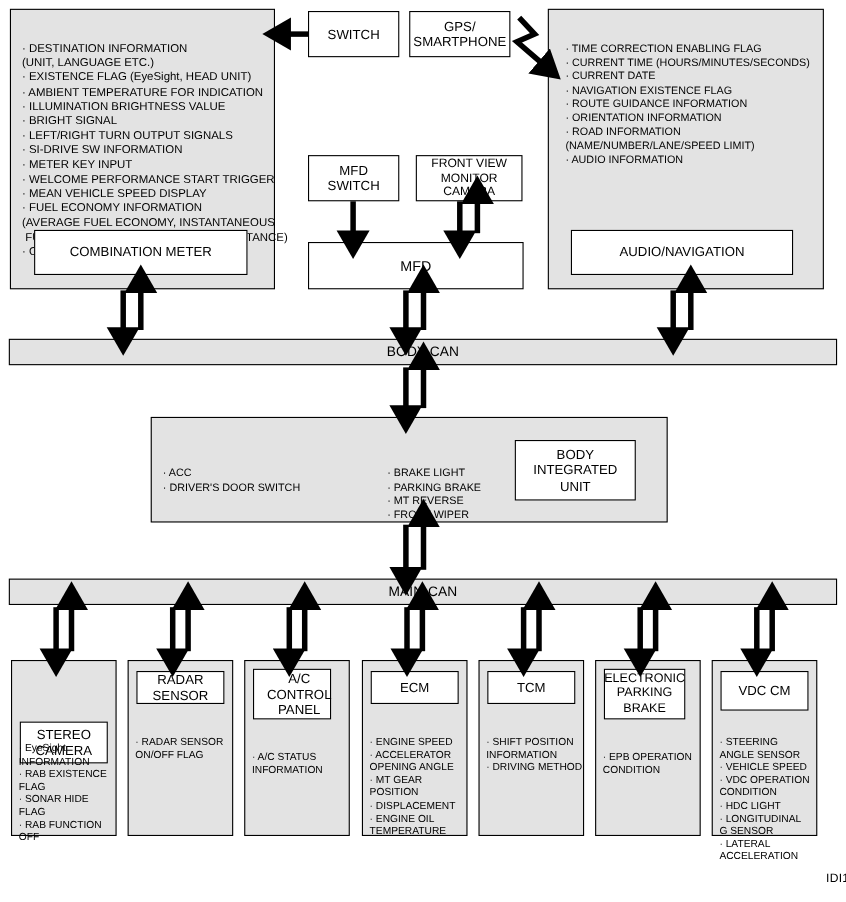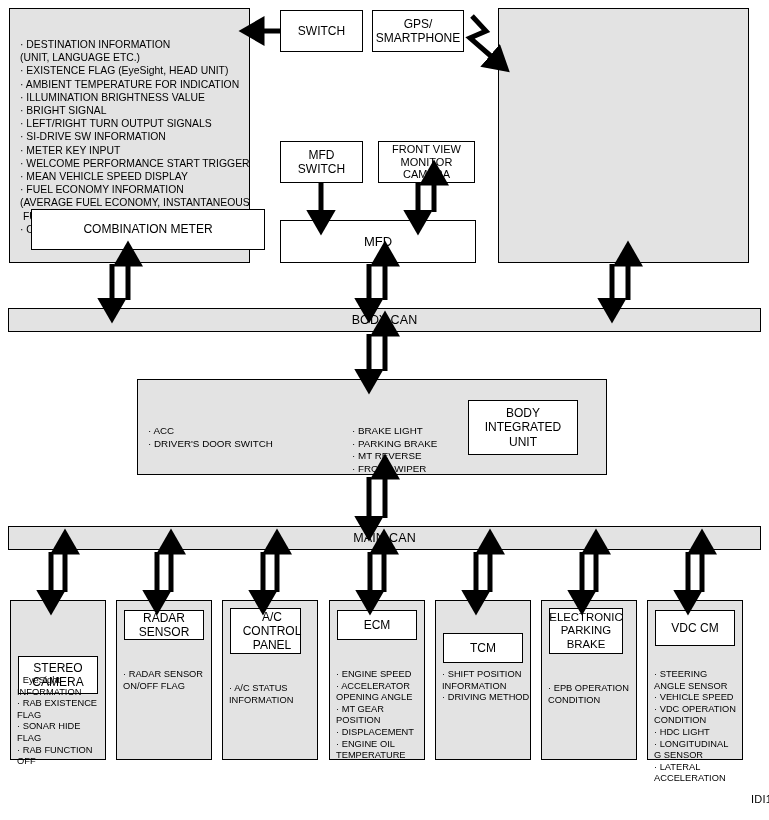--- a/index.html
+++ b/index.html
@@ -72,25 +72,37 @@
 · BRIGHT SIGNAL
 · LEFT/RIGHT TURN OUTPUT SIGNALS
 · SI-DRIVE SW INFORMATION
 · METER KEY INPUT
 · WELCOME PERFORMANCE START TRIGGER
 · MEAN VEHICLE SPEED DISPLAY
 · FUEL ECONOMY INFORMATION
 (AVERAGE FUEL ECONOMY, INSTANTANEOUS
  FUEL ECONOMY, POSSIBLE TRAVEL DISTANCE)
 · ODOMETER VALUE</div>
-  <div class="abs whitebox title-md" style="left:31px;top:209px;width:234px;height:41px;align-items:center;">
+  <div class="abs whitebox title-md" style="left:31px;top:209px;width:194px;height:41px;align-items:center;">
     <span>COMBINATION METER</span>
   </div>
 
   <div class="abs graybox" style="left:498px;top:8px;width:251px;height:255px;"></div>
+  <div class="listtext mid" style="left:514px;top:15px;width:236px;">· TIME CORRECTION ENABLING FLAG
+· CURRENT TIME (HOURS/MINUTES/SECONDS)
+· CURRENT DATE
+· NAVIGATION EXISTENCE FLAG
+· ROUTE GUIDANCE INFORMATION
+· ORIENTATION INFORMATION
+· ROAD INFORMATION
+(NAME/NUMBER/LANE/SPEED LIMIT)
+· AUDIO INFORMATION</div>
+  <div class="abs whitebox title-md" style="left:519px;top:209px;width:202px;height:41px;">
+    <span>AUDIO/NAVIGATION</span>
+  </div>
 
   <div class="abs whitebox title-md" style="left:280px;top:10px;width:83px;height:42px;">
     <span>SWITCH</span>
   </div>
 
   <div class="abs whitebox title-md" style="left:372px;top:10px;width:92px;height:42px;white-space:pre;">
     <span>GPS/
 SMARTPHONE</span>
   </div>
 
@@ -157,21 +169,21 @@
       <div class="abs whitebox" style="left: 337px; top: 610px; width: 80px; height: 30px; font-size: 12px; white-space: pre;"><span>ECM</span></div>
       <div class="listtext" style="left: 336px; top: 645px; width: 86px;">· ENGINE SPEED
 · ACCELERATOR
 OPENING ANGLE
 · MT GEAR
 POSITION
 · DISPLACEMENT
 · ENGINE OIL
 TEMPERATURE</div>
       <div class="abs graybox" style="left: 435px; top: 600px; width: 96px; height: 160px;"></div>
-      <div class="abs whitebox" style="left: 443px; top: 610px; width: 80px; height: 30px; font-size: 12px; white-space: pre; margin-top: 23px;"><span>TCM</span></div>
+      <div class="abs whitebox" style="left: 443px; top: 610px; width: 80px; height: 30px; font-size: 12px; white-space: pre;"><span>TCM</span></div>
       <div class="listtext" style="left: 442px; top: 645px; width: 86px;">· SHIFT POSITION
 INFORMATION
 · DRIVING METHOD</div>
       <div class="abs graybox" style="left: 541px; top: 600px; width: 96px; height: 160px;"></div>
       <div class="abs whitebox" style="left: 549px; top: 608px; width: 74px; height: 46px; font-size: 11.4px; white-space: pre;"><span>ELECTRONIC
 PARKING
 BRAKE</span></div>
       <div class="listtext" style="left: 548px; top: 659px; width: 86px;">· EPB OPERATION
 CONDITION</div>
       <div class="abs graybox" style="left: 647px; top: 600px; width: 96px; height: 160px;"></div>

